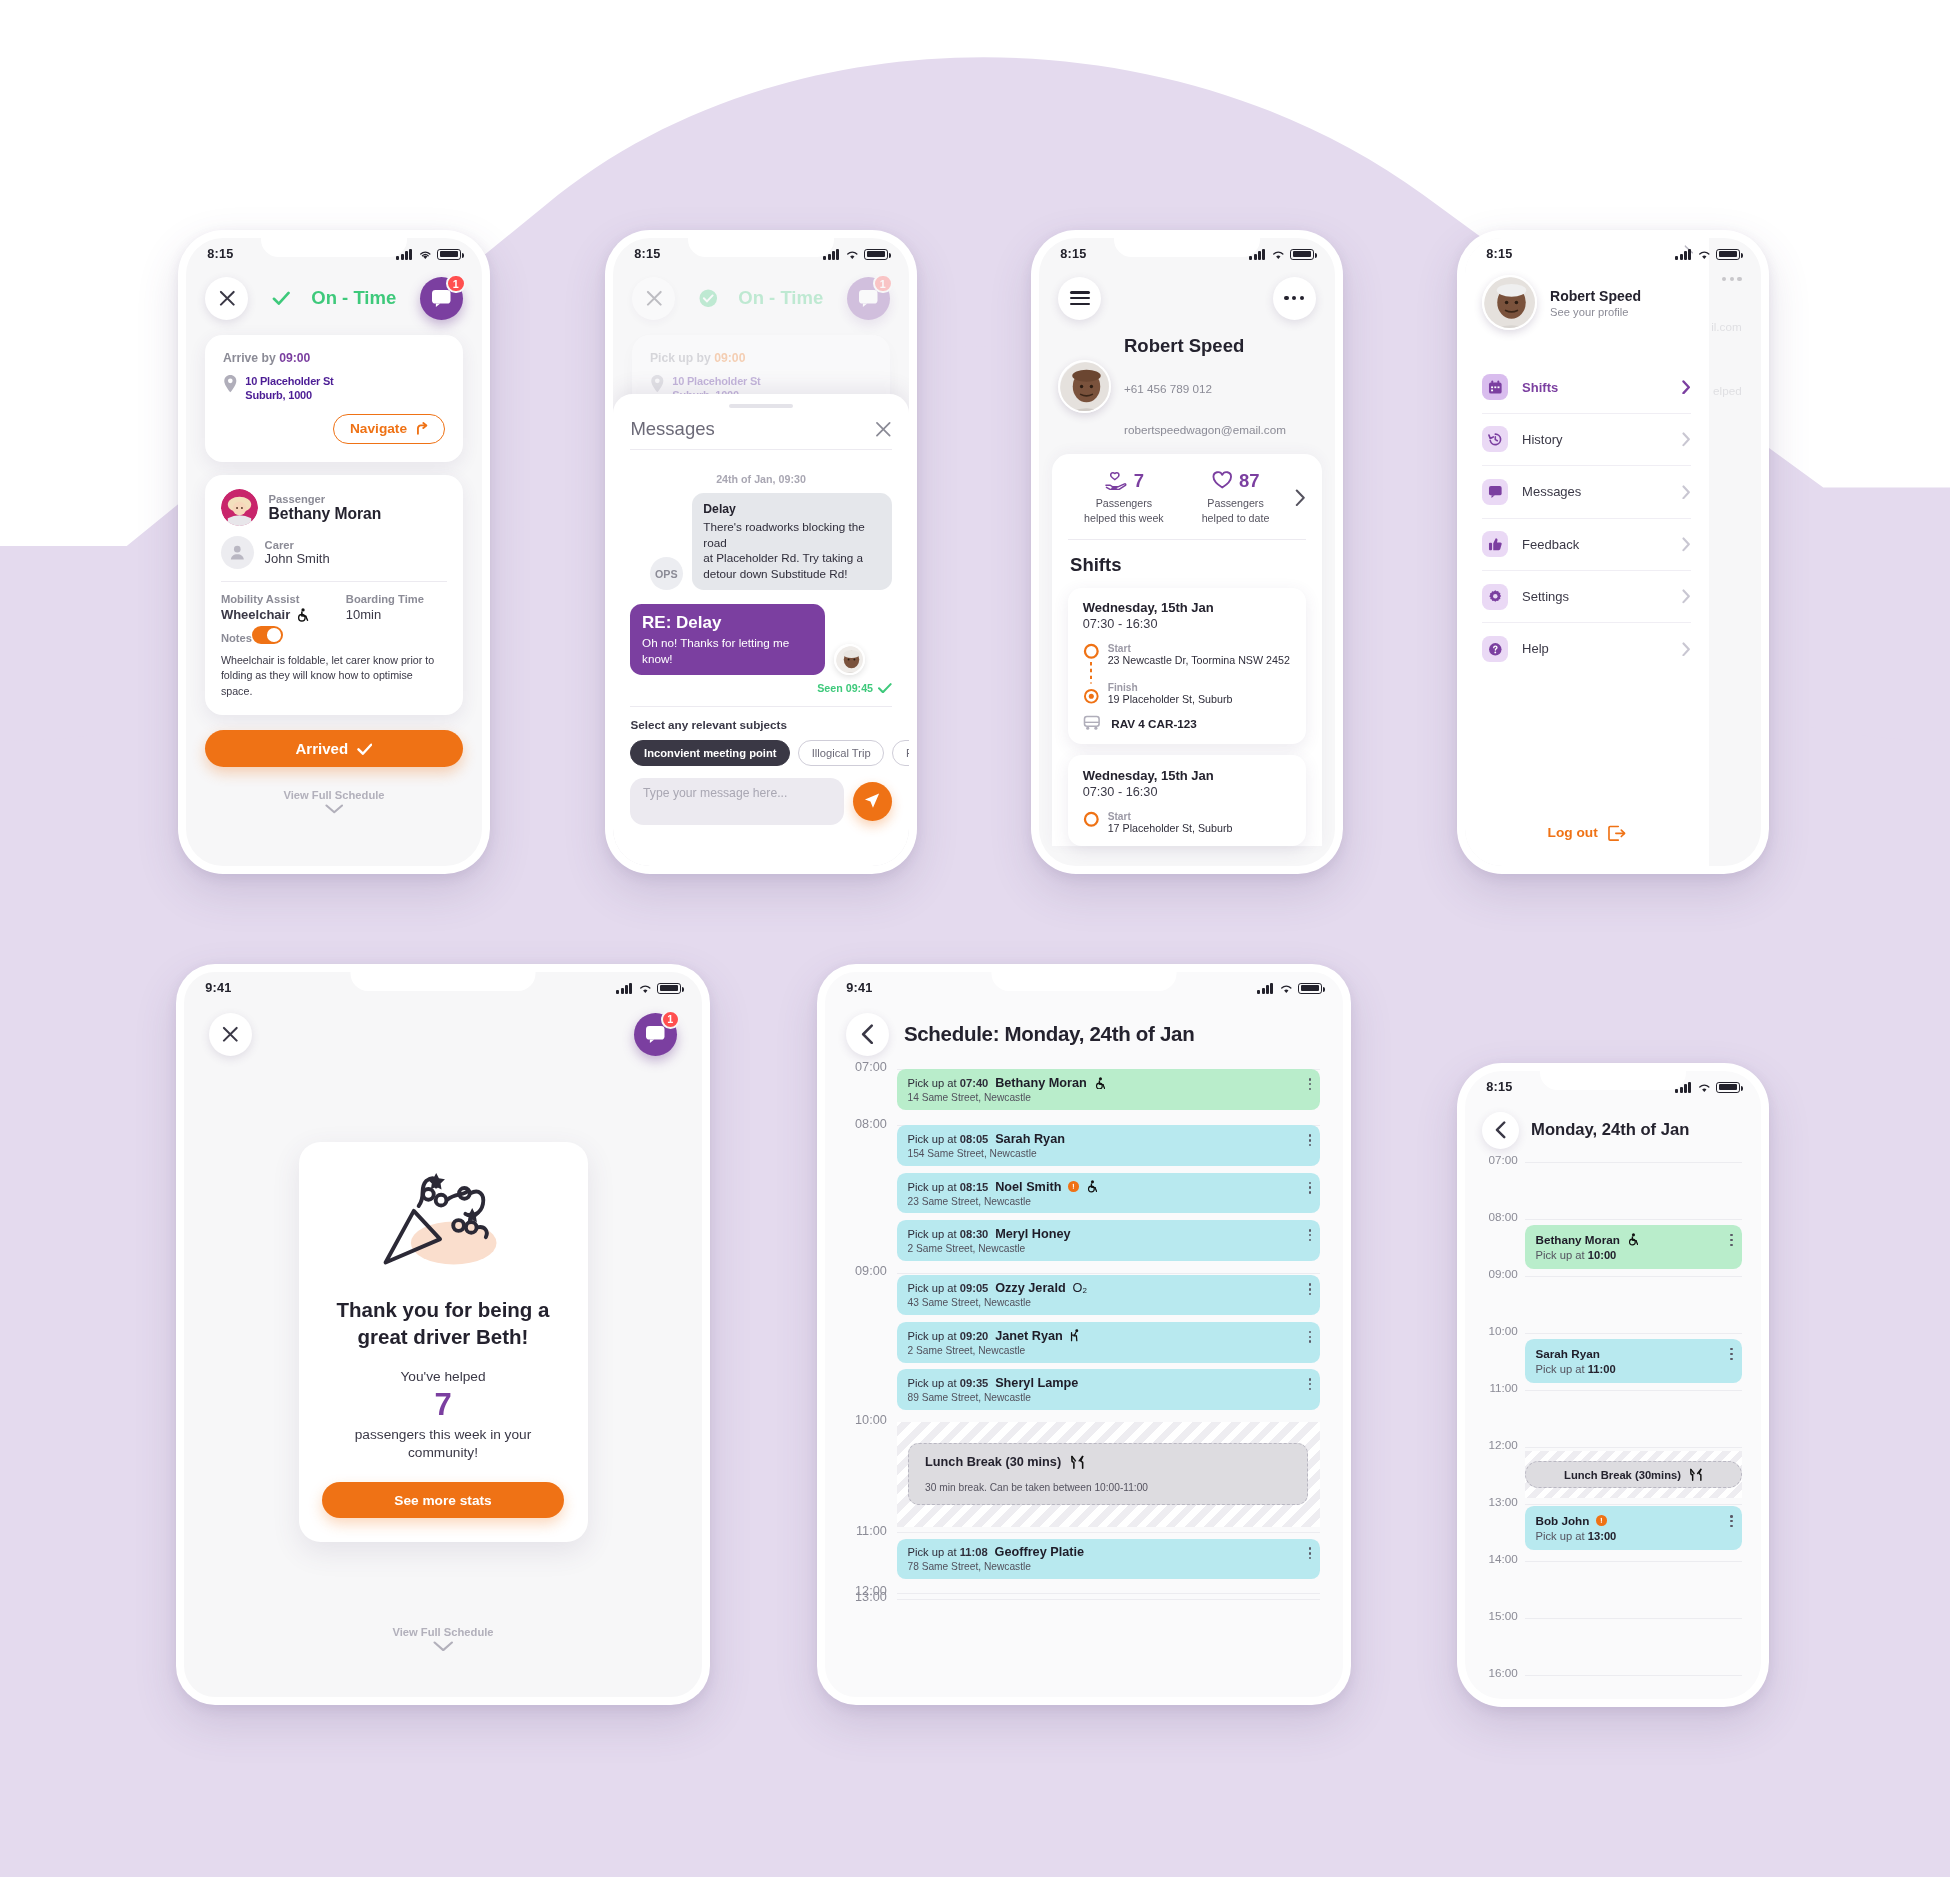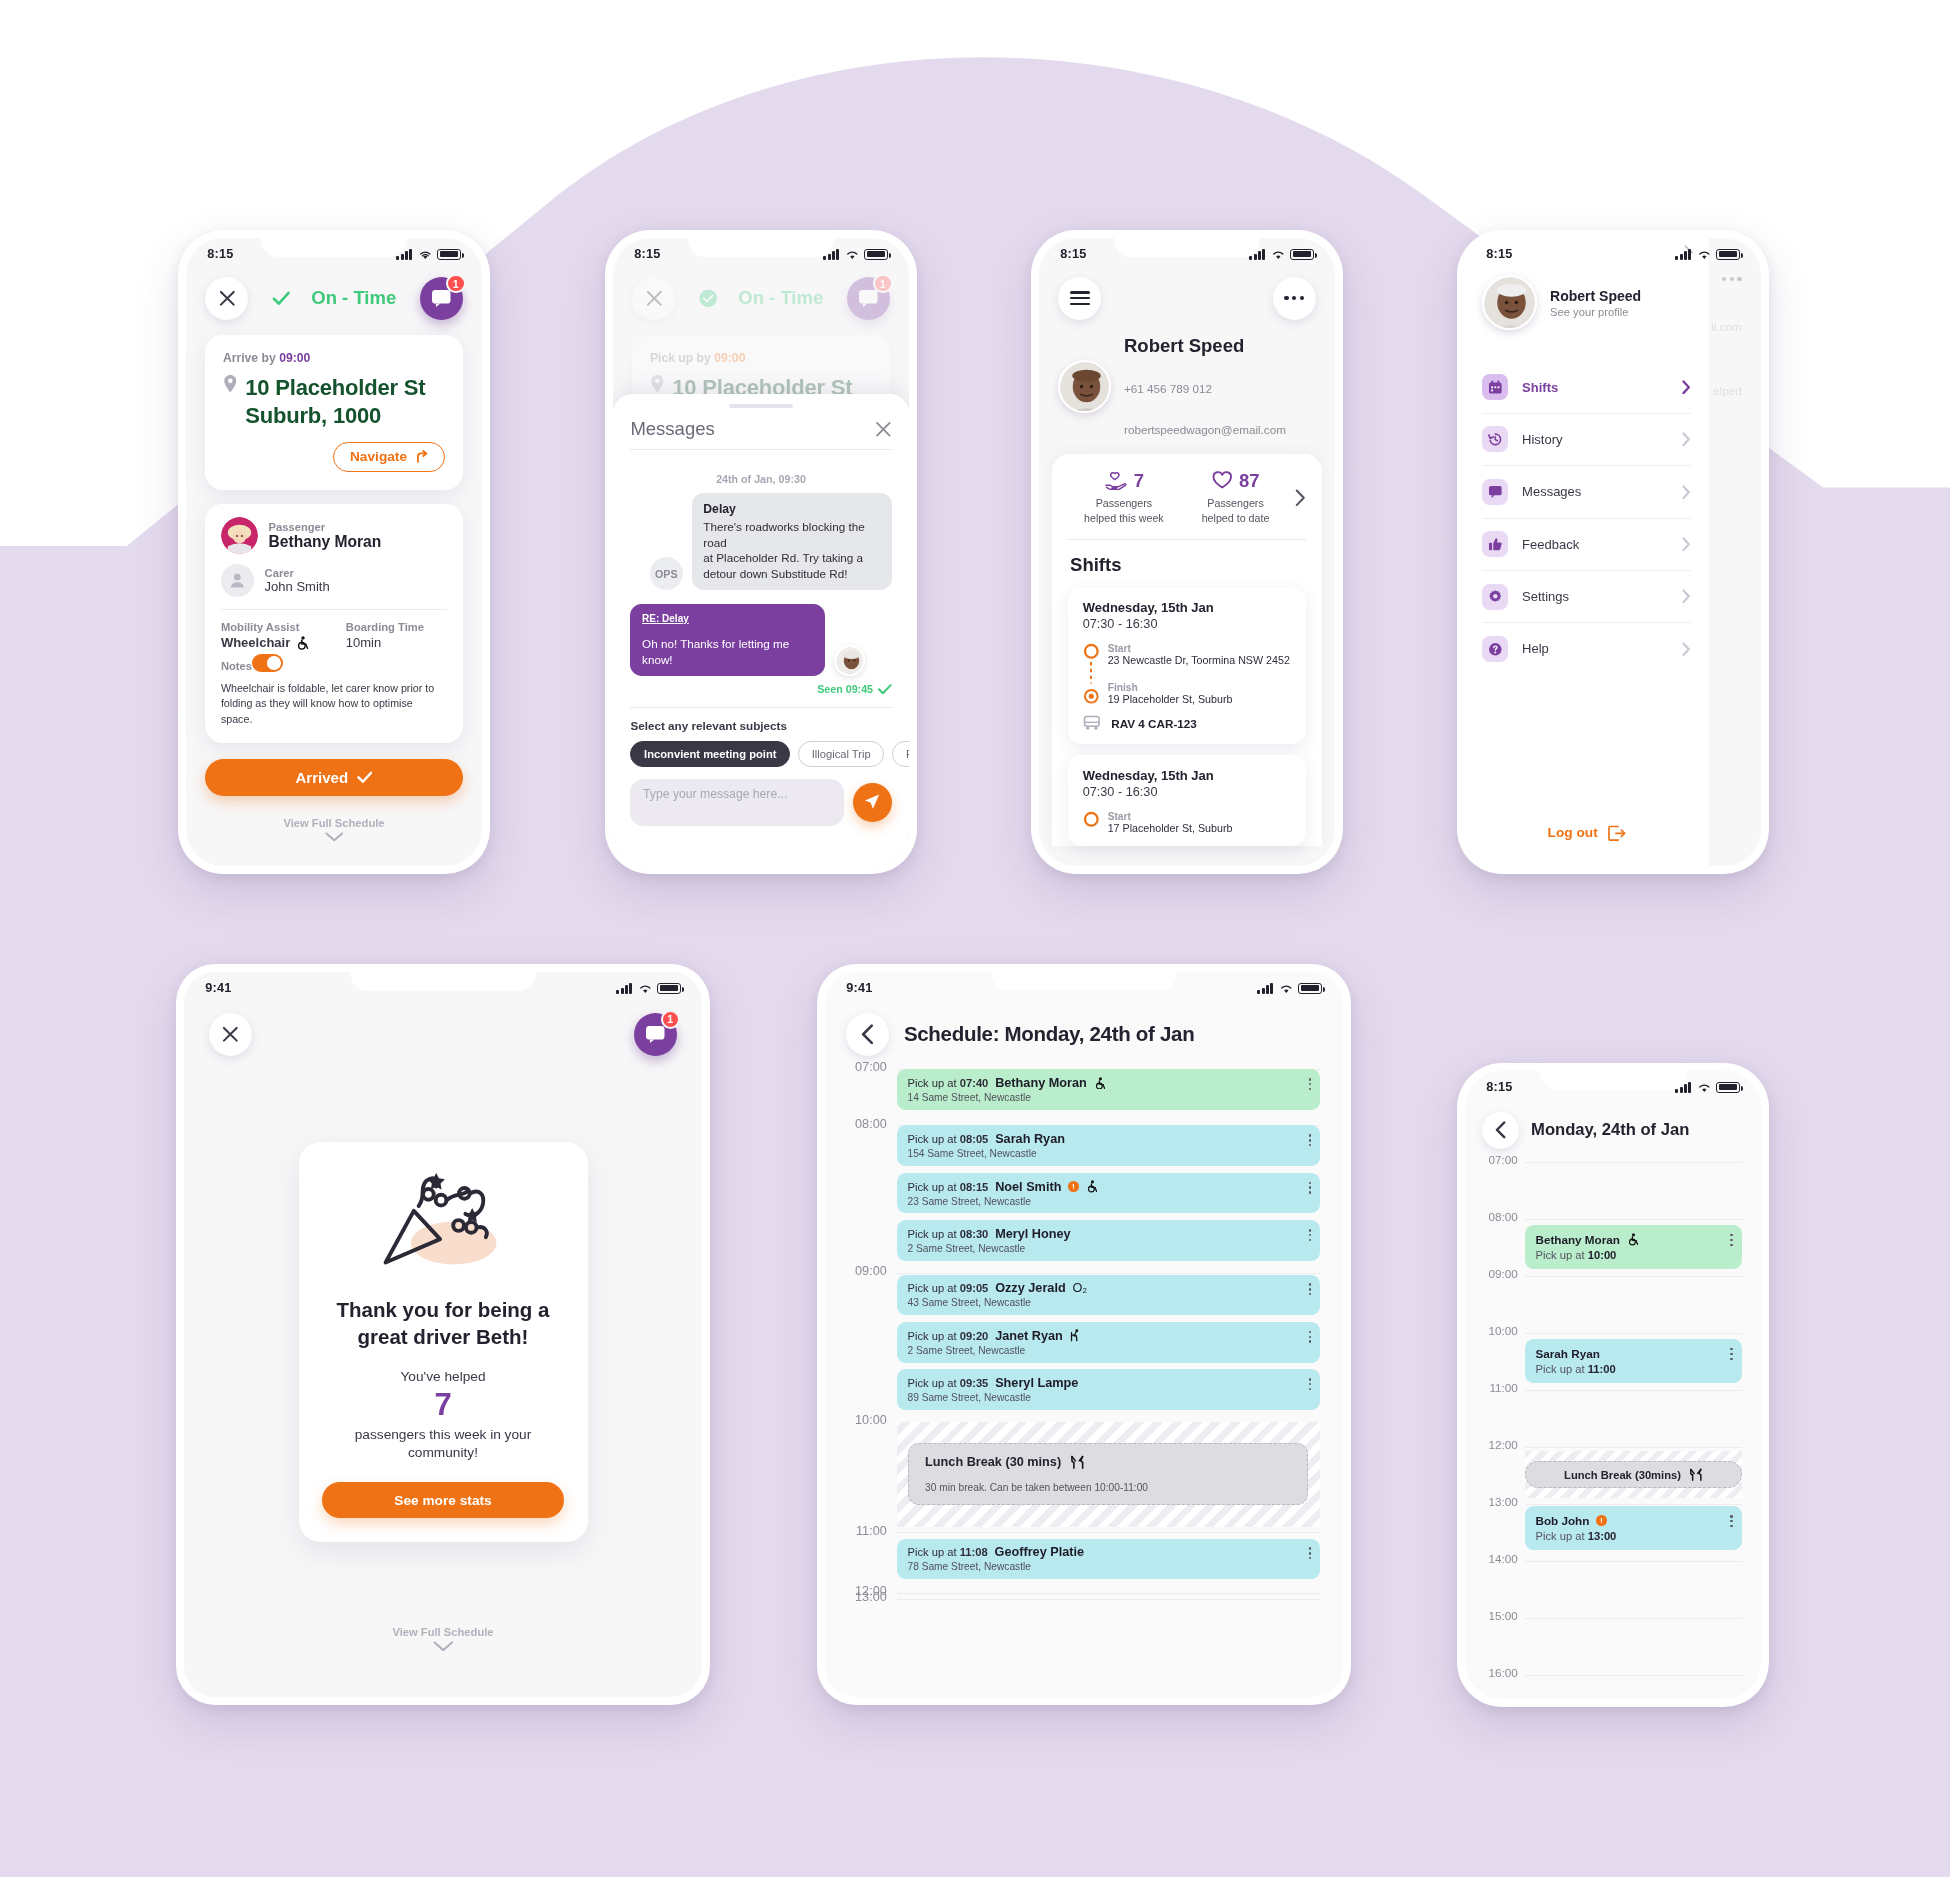--- a/index.html
+++ b/index.html
@@ -82,21 +82,21 @@
   }
   .chat-badge{
     position:absolute; top:-2.9px; right:-2.9px; width:19.5px;height:19.5px;border-radius:50%;
     background:#ff4f4f;color:#fff;font-size:10.7px;font-weight:700;
     display:flex;align-items:center;justify-content:center; border:2px solid #f7f7f8;
   }
   .addr-card{ margin-top:15.6px; padding:15.6px 17.6px 17.6px 17.6px; }
   .lbl-small{ font-size:12.2px; color:#8b8b96; font-weight:600;}
   .lbl-small b{ color:#7b3fa0; }
   .addr-row{ display:flex; gap:7.8px; margin-top:8.8px; align-items:flex-start;}
-  .addr-txt{ font-size:22px;font-weight:800;color:#14532d;line-height:1.28; letter-spacing:-0.2px;}
+  .addr-txt{ font-size:11px;font-weight:800;color:#4c1d95;line-height:1.28; letter-spacing:-0.2px;}
   .nav-btn{
     margin-left:auto; margin-top:11.7px; display:inline-flex; align-items:center;gap:7.8px;
     border:1.6px solid #ef7215;color:#ef7215;border-radius:21.5px;padding:6.8px 15.6px;
     font-size:13.7px;font-weight:700;
   }
   .pax-card{ margin-top:13.7px; padding:13.7px 15.6px 15.6px 15.6px;}
   .pax-row{ display:flex;align-items:center;gap:10.7px;}
   .avatar-img{width:37px;height:37px;border-radius:50%;flex:none;overflow:hidden;}
   .avatar-grey{width:33px;height:33px;border-radius:50%;background:#ececf0;flex:none;display:flex;align-items:center;justify-content:center;}
   .pax-name{font-size:15.6px;font-weight:800;color:#24222e;}
@@ -128,21 +128,21 @@
   .sheet-head{display:flex;align-items:center;justify-content:space-between;}
   .sheet-title{font-size:18.5px;color:#6c6a78;font-weight:500;}
   .sheet-line{height:1px;background:#eceaf0;margin:8.8px 0 0 0;}
   .msg-date{font-size:10.7px;color:#a9a7b3;text-align:center;margin:23.4px 0 7.8px;font-weight:600;}
   .bubble-row{display:flex;align-items:flex-end;gap:8.8px;}
   .ops-av{width:33px;height:33px;border-radius:50%;background:#ecedf1;color:#8b8b96;font-size:10.7px;font-weight:600;display:flex;align-items:center;justify-content:center;flex:none;}
   .b-in{background:#e5e7eb;border-radius:11.7px;padding:8.8px 11.7px;max-width:200px;}
   .b-in .t{font-size:12.2px;font-weight:800;color:#24222e;margin-bottom:2.9px;}
   .b-in .m{font-size:11.7px;color:#2f2d3a;line-height:1.34;}
   .b-out{background:#7b3fa0;border-radius:11.7px;padding:8.8px 11.7px;max-width:195px;color:#fff;}
-  .b-out .t{font-size:10px;font-weight:800;margin-bottom:12px;text-decoration:underline;}
+  .b-out .t{font-size:17px;font-weight:800;margin-bottom:2px;}
   .b-out .m{font-size:11.7px;line-height:1.34;}
   .seen{font-size:10.7px;color:#3ec97b;font-weight:600;text-align:right;margin-top:6.8px;display:flex;gap:4.9px;justify-content:flex-end;align-items:center;}
   .subj-lbl{font-size:11.7px;font-weight:700;color:#3a3846;margin:11.7px 0 8.8px;}
   .chips{display:flex;gap:7.8px;}
   .chip{font-size:11.2px;padding:5.9px 12.7px;border-radius:15.6px;border:1.4px solid #cfcdd8;color:#6c6a78;white-space:nowrap;}
   .chip.on{background:#3a3845;color:#fff;border-color:#3a3845;font-weight:600;}
   .composer{display:flex;align-items:center;gap:8.8px;margin-top:11.7px;}
   .input-box{flex:1;background:#eceaf0;border-radius:13.7px;height:47px;display:flex;align-items:flex-start;padding:8.8px 12.7px;font-size:12.2px;color:#a9a7b3;}
   .send-btn{width:39px;height:39px;border-radius:50%;background:#ef7215;display:flex;align-items:center;justify-content:center;flex:none;box-shadow:0 4.9px 11.7px rgba(239,114,21,.32);}
 

